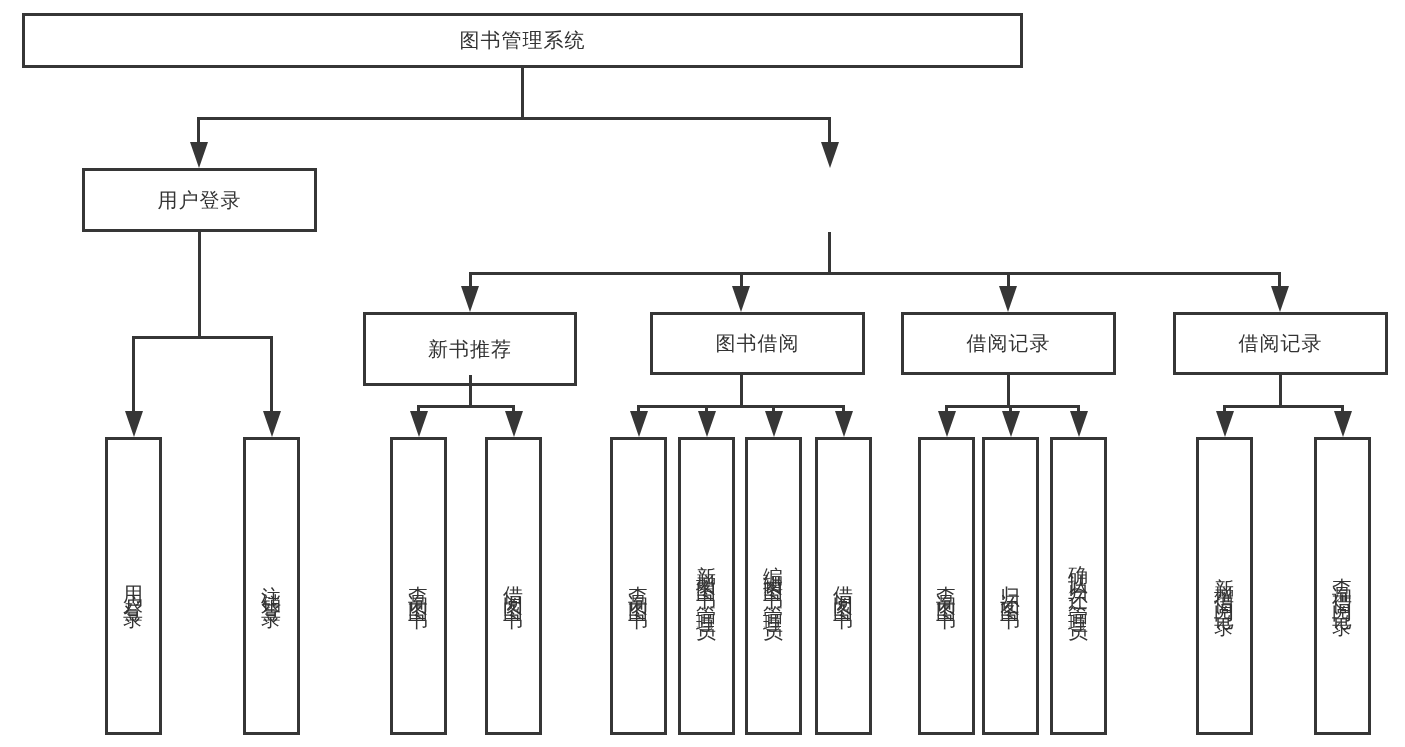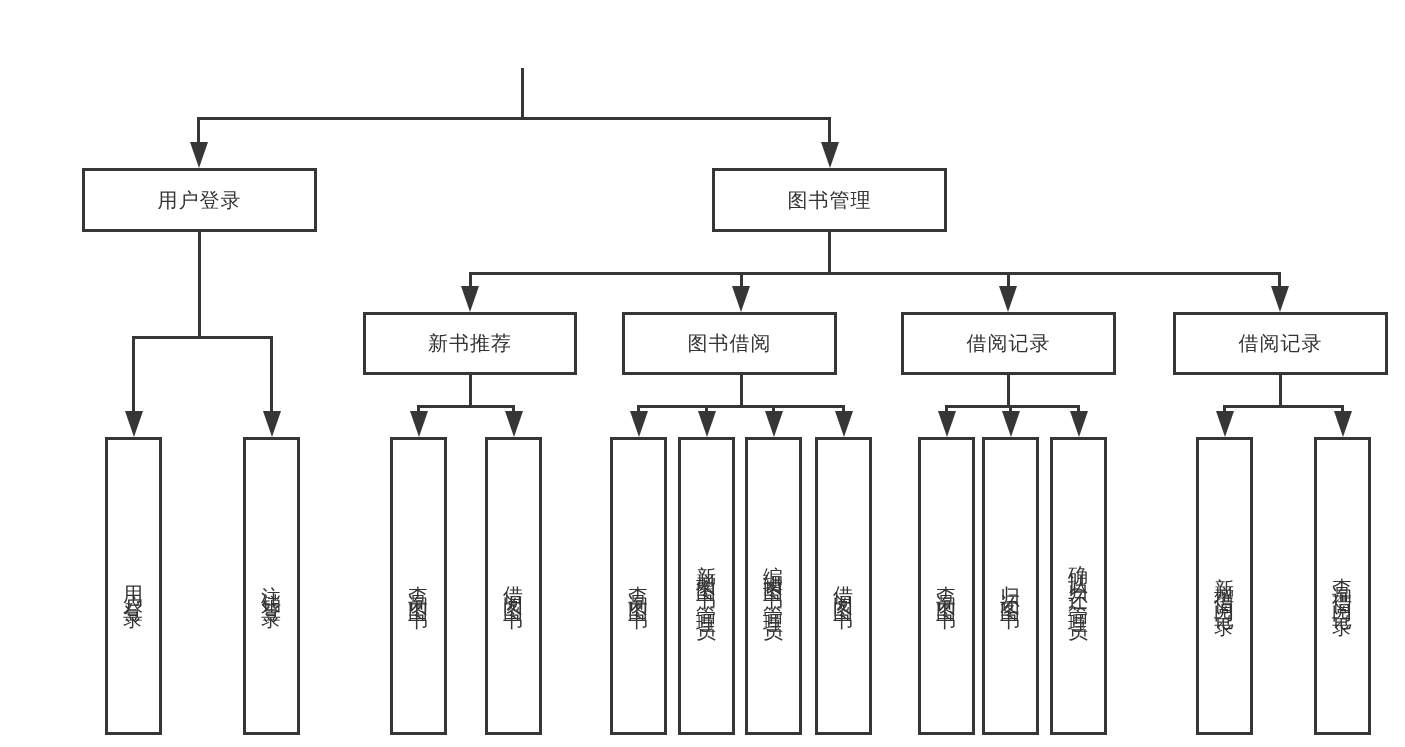--- a/index.html
+++ b/index.html
@@ -24,51 +24,51 @@
         border-top:26px solid #363636; }
 
   .watermark { position:absolute; left:1186px; top:711px; font-size:19px;
                color:#b2b2b2; z-index:6; white-space:nowrap; }
 </style>
 </head>
 <body>
 
 <div id="canvas">
 
+  <div class="box" style="left:22px; top:13px; width:1001px; height:55px;">图书管理系统</div>
 
   <div class="v" style="left:521px; top:68px; height:50px;"></div>
   <div class="h" style="left:197px; top:117px; width:634px;"></div>
   <div class="v" style="left:197px; top:117px; height:27px;"></div>
   <div class="tri" style="left:190px; top:142px;"></div>
   <div class="v" style="left:828px; top:117px; height:27px;"></div>
   <div class="tri" style="left:821px; top:142px;"></div>
 
   <div class="box" style="left:82px; top:168px; width:235px; height:64px;">用户登录</div>
-  <div class="box" style="left:712px; top:168px; width:235px; height:64px;">图书管理</div>
 
   <div class="v" style="left:198px; top:232px; height:106px;"></div>
   <div class="h" style="left:132px; top:336px; width:141px;"></div>
   <div class="v" style="left:132px; top:336px; height:78px;"></div>
   <div class="tri" style="left:125px; top:411px;"></div>
   <div class="v" style="left:270px; top:336px; height:78px;"></div>
   <div class="tri" style="left:263px; top:411px;"></div>
 
   <div class="v" style="left:828px; top:232px; height:42px;"></div>
   <div class="h" style="left:469px; top:272px; width:812px;"></div>
   <div class="v" style="left:469px; top:272px; height:16px;"></div>
   <div class="tri" style="left:461px; top:286px;"></div>
   <div class="v" style="left:740px; top:272px; height:16px;"></div>
   <div class="tri" style="left:732px; top:286px;"></div>
   <div class="v" style="left:1007px; top:272px; height:16px;"></div>
   <div class="tri" style="left:999px; top:286px;"></div>
   <div class="v" style="left:1278px; top:272px; height:16px;"></div>
   <div class="tri" style="left:1271px; top:286px;"></div>
 
-  <div class="box" style="left:363px; top:312px; width:214px; height:63px;">新书推荐</div>
-  <div class="box" style="left:622px; top:312px; width:215px; height:63px;">图书借阅</div>
+  <div class="box" style="left:363px; top:312px; width:214px; height:74px;">新书推荐</div>
+  <div class="box" style="left:650px; top:312px; width:215px; height:63px;">图书借阅</div>
   <div class="box" style="left:901px; top:312px; width:215px; height:63px;">借阅记录</div>
   <div class="box" style="left:1173px; top:312px; width:215px; height:63px;">借阅记录</div>
 
   <div class="v" style="left:469px; top:375px; height:32px;"></div>
   <div class="h" style="left:417px; top:405px; width:98px;"></div>
   <div class="v" style="left:417px; top:405px; height:10px;"></div>
   <div class="tri" style="left:410px; top:411px;"></div>
   <div class="v" style="left:512px; top:405px; height:10px;"></div>
   <div class="tri" style="left:505px; top:411px;"></div>
 

